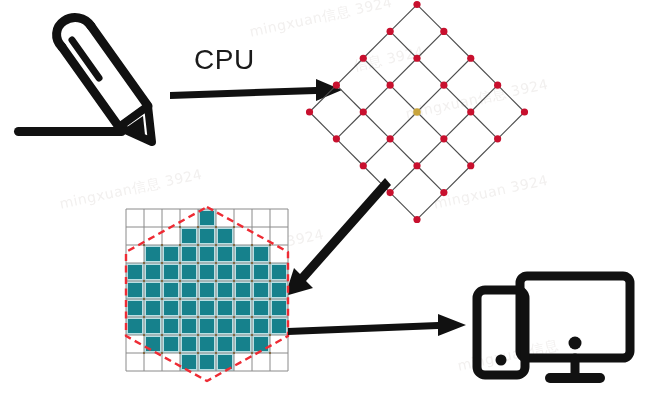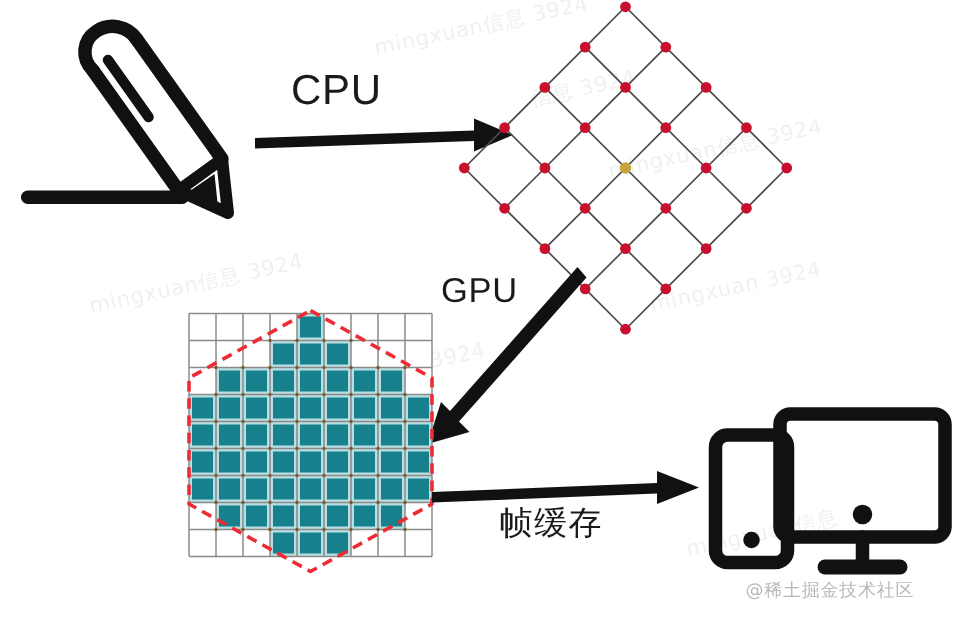--- a/index.html
+++ b/index.html
@@ -424,18 +424,15 @@
       <path d="M 550 378 L 600 378" stroke-width="10"></path>
 
       <rect x="477" y="290" width="48" height="85" rx="8"></rect>
     </g>
 
     <circle cx="575" cy="343" r="6.5" fill="#111111"></circle>
     <circle cx="501" cy="360" r="5.5" fill="#111111"></circle>
   </svg>
 
   <div class="label label-cpu">CPU</div>
-  <div class="label label-gpu">GPU</div>
-  <div class="label label-framebuffer">帧缓存</div>
-
-  <div class="watermark wm-brand">@稀土掘金技术社区</div>
+
 
 </div>
 
 </body></html>

